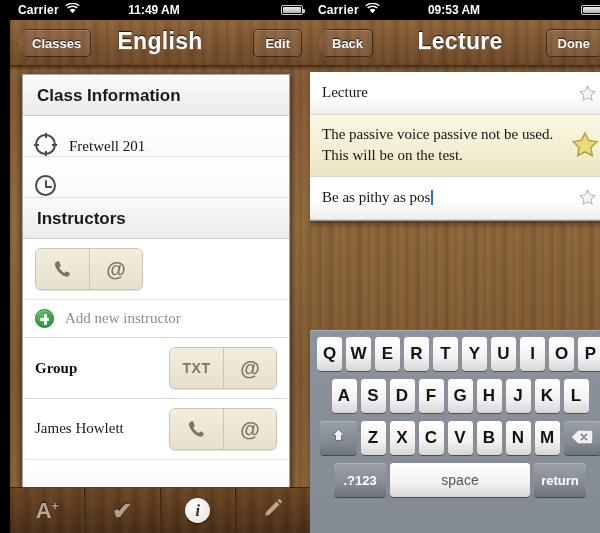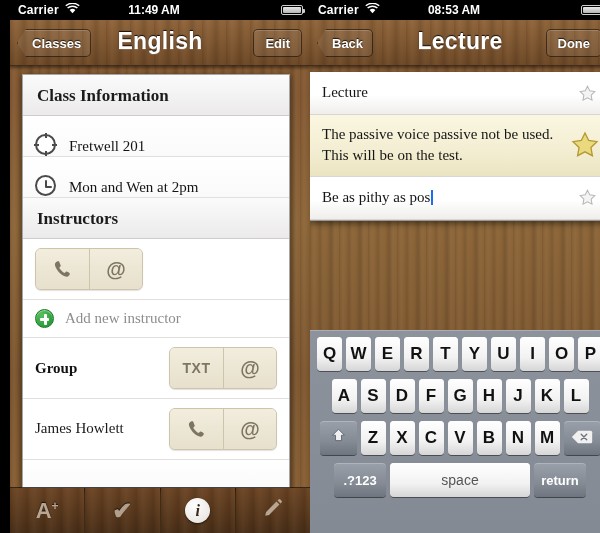--- a/index.html
+++ b/index.html
@@ -103,21 +103,21 @@
   .card {
     position: absolute; left: 12px; top: 74px; width: 268px;
     background: #fff;
     border: 1px solid rgba(0,0,0,0.35);
     box-shadow: 0 2px 6px rgba(0,0,0,0.5);
     overflow: hidden;
   }
   .card-scroll { max-height: 412px; }
   .sec-head {
     padding: 11px 14px 9px;
-    font-family: Liberation Serif, serif;
+    font-family: Liberation Sans, sans-serif;
     font-size: 17px; font-weight: bold; color: #1b1b1b;
     background: linear-gradient(180deg,#fbfbfb,#eceaea);
     border-bottom: 1px solid #cfcdcb;
   }
   .row {
     display: flex; align-items: flex-end;
     padding: 1px 12px;
     border-bottom: 1px solid #e2e0de;
     background: linear-gradient(180deg,#ffffff,#fbfafa);
     min-height: 41px;
@@ -324,21 +324,20 @@
             <b></b>
           </span>
         <span class="row-text">Fretwell 201</span>
       </div>
 
       <div class="row">
         <span class="icon-circ icon-clock">
             <i></i>
             <b></b>
           </span>
-        <span class="row-text">Mon and Wen at 2pm</span>
       </div>
 
       <div class="sec-head">Instructors</div>
 
       <div class="inst-row">
         <div class="contact-group">
           <div class="contact-btn">
             <svg width="21" height="21" viewBox="0 0 24 24">
                 <path d="M6.6 2.6c-1 0-2.6 1.3-3.1 2.6-.6 1.6.2 4 2.3 7.1 2.1 3.1 4.6 5.4 6.7 6.6 2.2 1.3 4.3 1.6 5.5 1 1.2-.6 2.4-2.1 2.4-2.9 0-.5-.4-.9-1.6-1.8-1.5-1-2.1-1.2-2.6-.9-.3.2-.8.7-1.1 1.1-.4.5-.7.6-1.3.3-1.3-.6-3.2-2.3-4.4-4-1-1.4-1.1-1.8-.7-2.3.3-.3.8-.7 1.1-1 .4-.4.3-1-.5-2.5C8.5 3.2 8 2.6 7.4 2.6z" fill="#7d7561"></path>
               </svg>
@@ -412,21 +411,21 @@
 
   <div class="statusbar">
     <span class="sb-carrier">Carrier</span>
     <span class="sb-wifi">
       <svg width="15" height="11" viewBox="0 0 15 11">
         <path d="M7.5 10.2 L4.6 6.9 a4.6 4.6 0 0 1 5.8 0 Z" fill="#fff"></path>
         <path d="M2.6 5.0 a7.4 7.4 0 0 1 9.8 0" stroke="#fff" stroke-width="1.5" fill="none"></path>
         <path d="M0.8 2.8 a10.2 10.2 0 0 1 13.4 0" stroke="#fff" stroke-width="1.5" fill="none"></path>
       </svg>
     </span>
-    <span class="sb-time">08:53 AM</span>
+    <span class="sb-time">09:53 AM</span>
     <span class="sb-batt"></span>
   </div>
 
   <div class="navbar">
     <div class="wood"></div>
     <div class="btn-back">Back</div>
     <div class="nav-title">Lecture</div>
     <div class="btn-plain">Done</div>
   </div>
 

